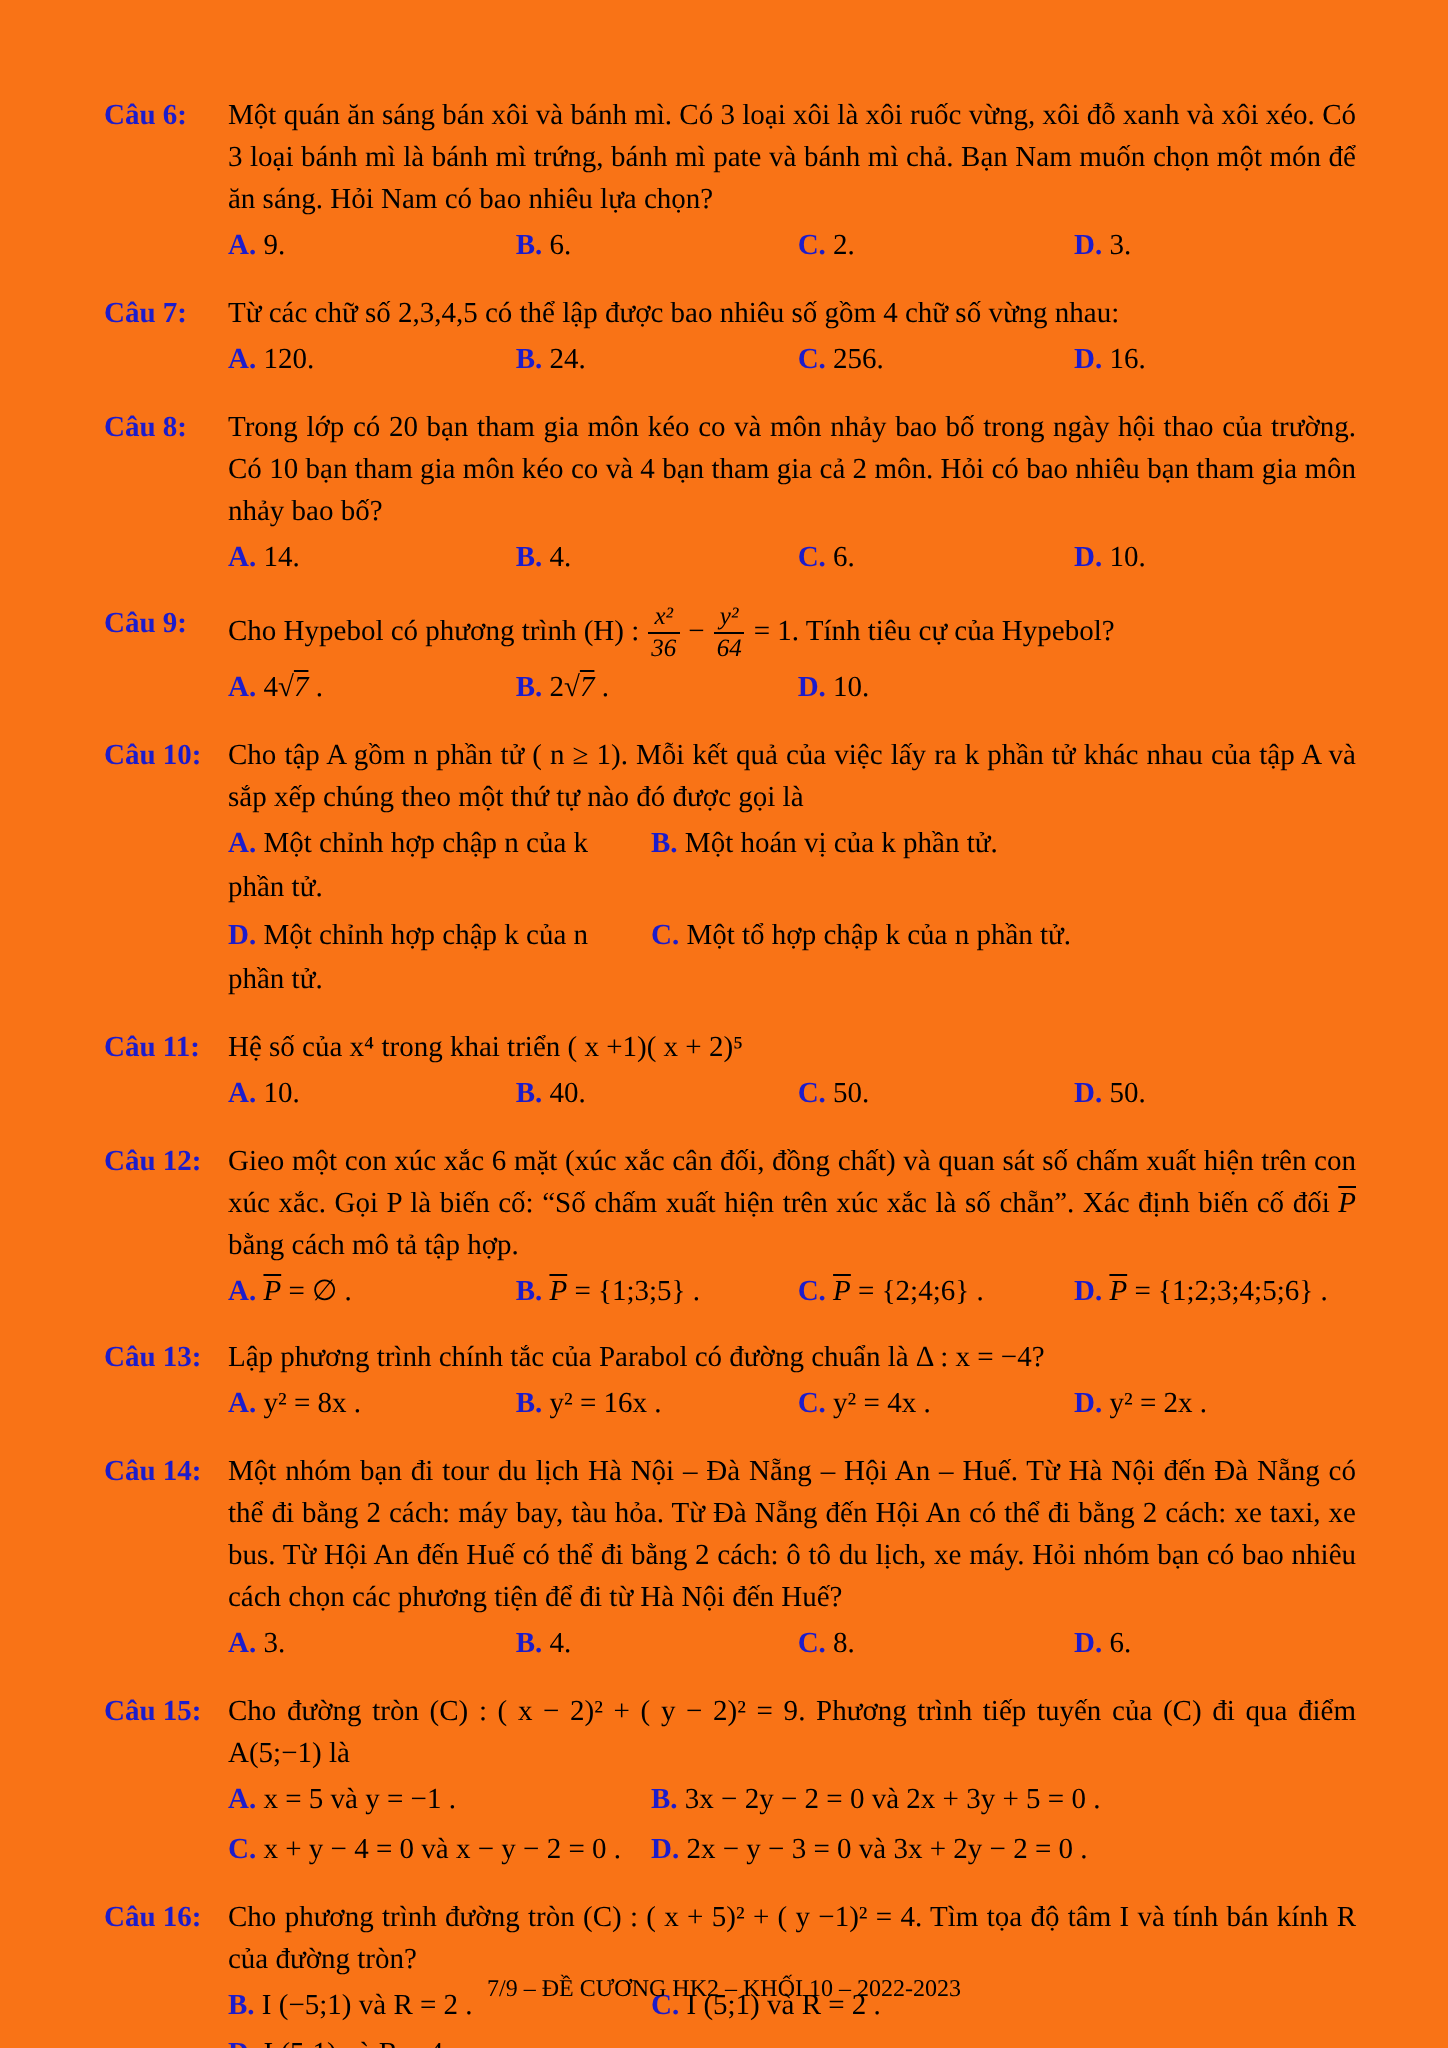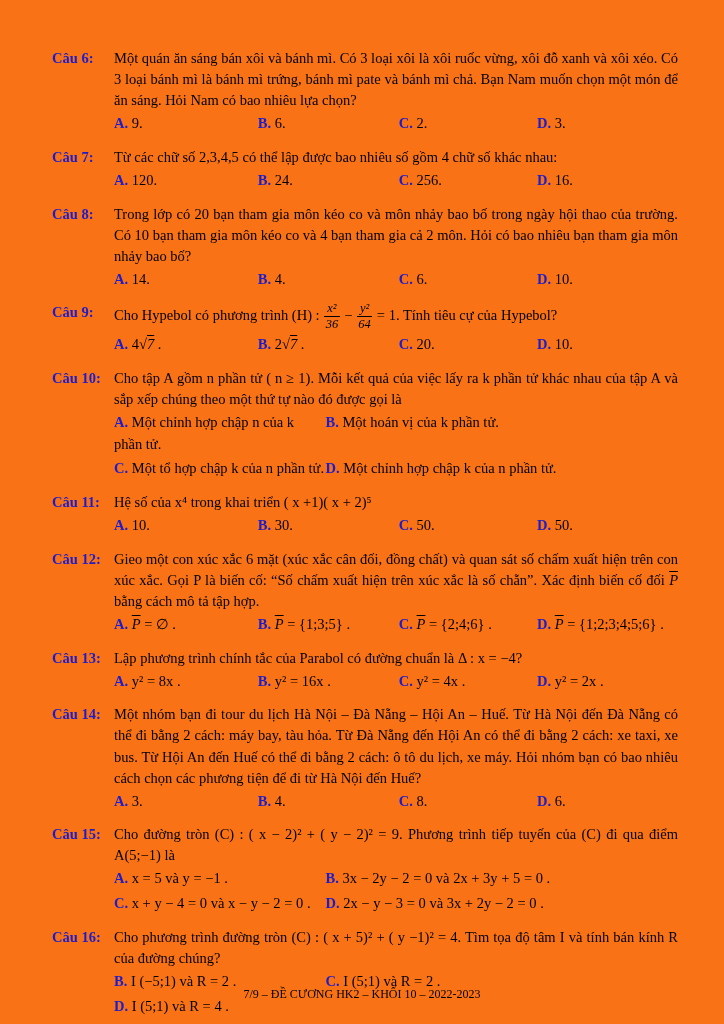--- a/index.html
+++ b/index.html
@@ -59,21 +59,21 @@
             <div class="option"><span class="letter">B. </span><span class="text">6.</span></div>
             <div class="option"><span class="letter">C. </span><span class="text">2.</span></div>
             <div class="option"><span class="letter">D. </span><span class="text">3.</span></div>
           </div>
     </div>
   </div>
 
   <div class="question">
     <div class="q-label">Câu 7:</div>
     <div class="q-main">
-      <div class="q-body"><span class="text">Từ các chữ số </span><span class="math">2,3,4,5</span><span class="text"> có thể lập được bao nhiêu số gồm </span><span class="math">4</span><span class="text"> chữ số khác nhau:</span></div>
+      <div class="q-body"><span class="text">Từ các chữ số </span><span class="math">2,3,4,5</span><span class="text"> có thể lập được bao nhiêu số gồm </span><span class="math">4</span><span class="text"> chữ số vừng nhau:</span></div>
       <div class="opts cols4">
             <div class="option"><span class="letter">A. </span><span class="text">120.</span></div>
             <div class="option"><span class="letter">B. </span><span class="text">24.</span></div>
             <div class="option"><span class="letter">C. </span><span class="text">256.</span></div>
             <div class="option"><span class="letter">D. </span><span class="text">16.</span></div>
           </div>
     </div>
   </div>
 
   <div class="question">
@@ -95,46 +95,45 @@
       <div class="q-body"><span class="text">Cho Hypebol có phương trình </span><span class="math">(H) :</span><span class="frac">
               <span class="num">x²</span>
               <span class="den">36</span>
             </span><span class="math">−</span><span class="frac">
               <span class="num">y²</span>
               <span class="den">64</span>
             </span><span class="math">= 1</span><span class="text">. Tính tiêu cự của Hypebol?</span></div>
       <div class="opts cols4">
             <div class="option"><span class="letter">A. </span><span class="math">4</span><span class="sqrt"><span class="radical">√</span><span class="radicand">7</span></span><span class="text"> .</span></div>
             <div class="option"><span class="letter">B. </span><span class="math">2</span><span class="sqrt"><span class="radical">√</span><span class="radicand">7</span></span><span class="text"> .</span></div>
-            <div class="option"><span class="letter">C. </span><span class="text">20.</span></div>
             <div class="option"><span class="letter">D. </span><span class="text">10.</span></div>
           </div>
     </div>
   </div>
 
   <div class="question">
     <div class="q-label">Câu 10:</div>
     <div class="q-main">
       <div class="q-body"><span class="text">Cho tập A gồm n phần tử </span><span class="math">( n ≥ 1)</span><span class="text">. Mỗi kết quả của việc lấy ra k phần tử khác nhau của tập A và sắp xếp chúng theo một thứ tự nào đó được gọi là</span></div>
       <div class="opts cols2">
             <div class="option"><span class="letter">A. </span><span class="text">Một chỉnh hợp chập n của k phần tử.</span></div>
             <div class="option"><span class="letter">B. </span><span class="text">Một hoán vị của k phần tử.</span></div>
+            <div class="option"><span class="letter">D. </span><span class="text">Một chỉnh hợp chập k của n phần tử.</span></div>
             <div class="option"><span class="letter">C. </span><span class="text">Một tổ hợp chập k của n phần tử.</span></div>
-            <div class="option"><span class="letter">D. </span><span class="text">Một chỉnh hợp chập k của n phần tử.</span></div>
           </div>
     </div>
   </div>
 
   <div class="question">
     <div class="q-label">Câu 11:</div>
     <div class="q-main">
       <div class="q-body"><span class="text">Hệ số của </span><span class="math">x⁴</span><span class="text"> trong khai triển </span><span class="math">( x +1)( x + 2)⁵</span></div>
       <div class="opts cols4">
             <div class="option"><span class="letter">A. </span><span class="text">10.</span></div>
-            <div class="option"><span class="letter">B. </span><span class="text">30.</span></div>
+            <div class="option"><span class="letter">B. </span><span class="text">40.</span></div>
             <div class="option"><span class="letter">C. </span><span class="text">50.</span></div>
             <div class="option"><span class="letter">D. </span><span class="text">50.</span></div>
           </div>
     </div>
   </div>
 
   <div class="question">
     <div class="q-label">Câu 12:</div>
     <div class="q-main">
       <div class="q-body"><span class="text">Gieo một con xúc xắc 6 mặt (xúc xắc cân đối, đồng chất) và quan sát số chấm xuất hiện trên con xúc xắc. Gọi </span><span class="math">P</span><span class="text"> là biến cố: “Số chấm xuất hiện trên xúc xắc là số chẵn”. Xác định biến cố đối </span><span class="over">P</span><span class="text"> bằng cách mô tả tập hợp.</span></div>
@@ -182,21 +181,21 @@
             <div class="option"><span class="letter">B. </span><span class="math">3x − 2y − 2 = 0</span><span class="text"> và </span><span class="math">2x + 3y + 5 = 0</span><span class="text"> .</span></div>
             <div class="option"><span class="letter">C. </span><span class="math">x + y − 4 = 0</span><span class="text"> và </span><span class="math">x − y − 2 = 0</span><span class="text"> .</span></div>
             <div class="option"><span class="letter">D. </span><span class="math">2x − y − 3 = 0</span><span class="text"> và </span><span class="math">3x + 2y − 2 = 0</span><span class="text"> .</span></div>
           </div>
     </div>
   </div>
 
   <div class="question">
     <div class="q-label">Câu 16:</div>
     <div class="q-main">
-      <div class="q-body"><span class="text">Cho phương trình đường tròn </span><span class="math">(C) : ( x + 5)² + ( y −1)² = 4</span><span class="text">. Tìm tọa độ tâm </span><span class="math">I</span><span class="text"> và tính bán kính </span><span class="math">R</span><span class="text"> của đường chúng?</span></div>
+      <div class="q-body"><span class="text">Cho phương trình đường tròn </span><span class="math">(C) : ( x + 5)² + ( y −1)² = 4</span><span class="text">. Tìm tọa độ tâm </span><span class="math">I</span><span class="text"> và tính bán kính </span><span class="math">R</span><span class="text"> của đường tròn?</span></div>
       <div class="opts cols2">
             <div class="option"><span class="letter">B. </span><span class="math">I (−5;1)</span><span class="text"> và </span><span class="math">R = 2</span><span class="text"> .</span></div>
             <div class="option"><span class="letter">C. </span><span class="math">I (5;1)</span><span class="text"> và </span><span class="math">R = 2</span><span class="text"> .</span></div>
             <div class="option"><span class="letter">D. </span><span class="math">I (5;1)</span><span class="text"> và </span><span class="math">R = 4</span><span class="text"> .</span></div>
           </div>
     </div>
   </div>
 </div>
   <div class="footer">7/9 – ĐỀ CƯƠNG HK2 – KHỐI 10 – 2022-2023</div>
 </div>

